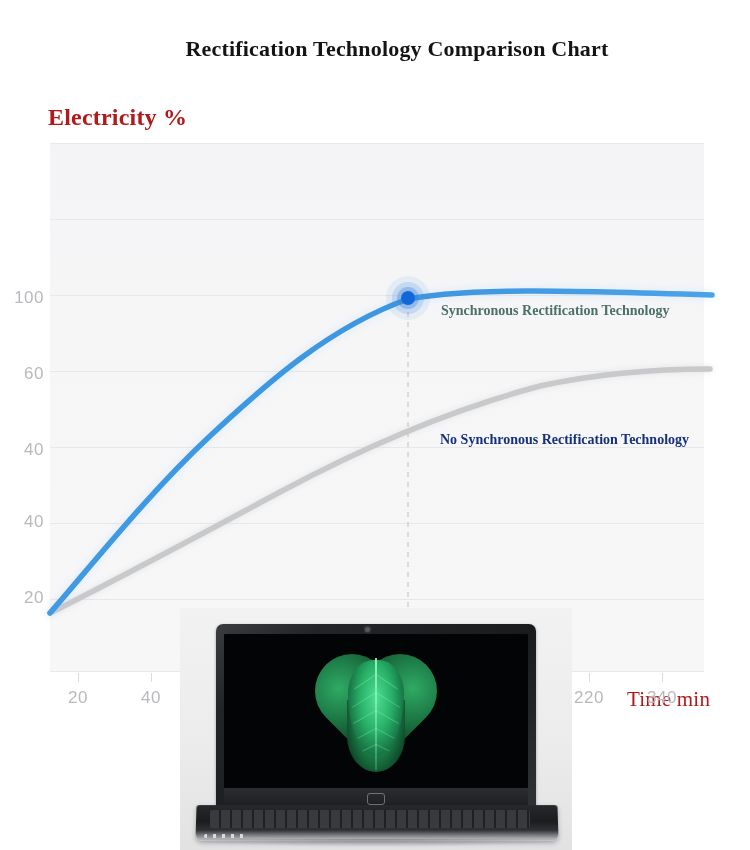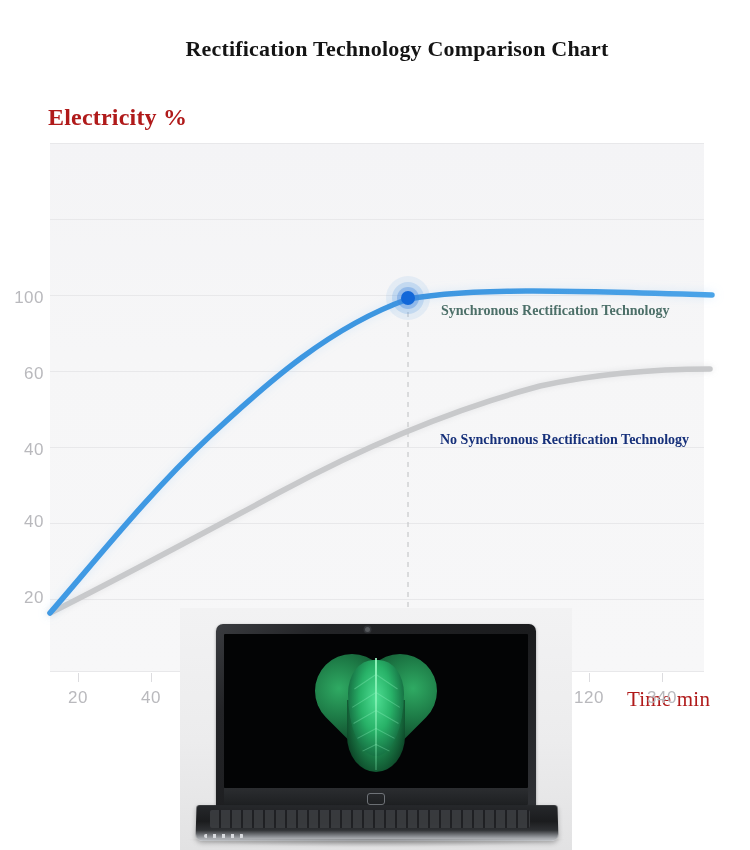--- a/index.html
+++ b/index.html
@@ -336,21 +336,21 @@
   <div class="xtickmark" style="left:224px"></div>
   <div class="xtickmark" style="left:297px"></div>
   <div class="xtickmark" style="left:370px"></div>
   <div class="xtickmark" style="left:443px"></div>
   <div class="xtickmark" style="left:516px"></div>
   <div class="xtickmark" style="left:589px"></div>
   <div class="xtickmark" style="left:662px"></div>
 
   <div class="xtick" style="left:55px">20</div>
   <div class="xtick" style="left:128px">40</div>
-  <div class="xtick" style="left:566px">120</div>
+  <div class="xtick" style="left:566px">220</div>
   <div class="xtick" style="left:639px">340</div>
 
   <svg id="curves" viewBox="0 0 750 850">
     <defs>
       <linearGradient id="blueGrad" x1="0" y1="0" x2="1" y2="0">
         <stop offset="0%" stop-color="#3f9ae4"></stop>
         <stop offset="55%" stop-color="#3d96e0"></stop>
         <stop offset="100%" stop-color="#4aa3e8"></stop>
       </linearGradient>
       <filter id="blueGlow" x="-12%" y="-40%" width="124%" height="180%">

